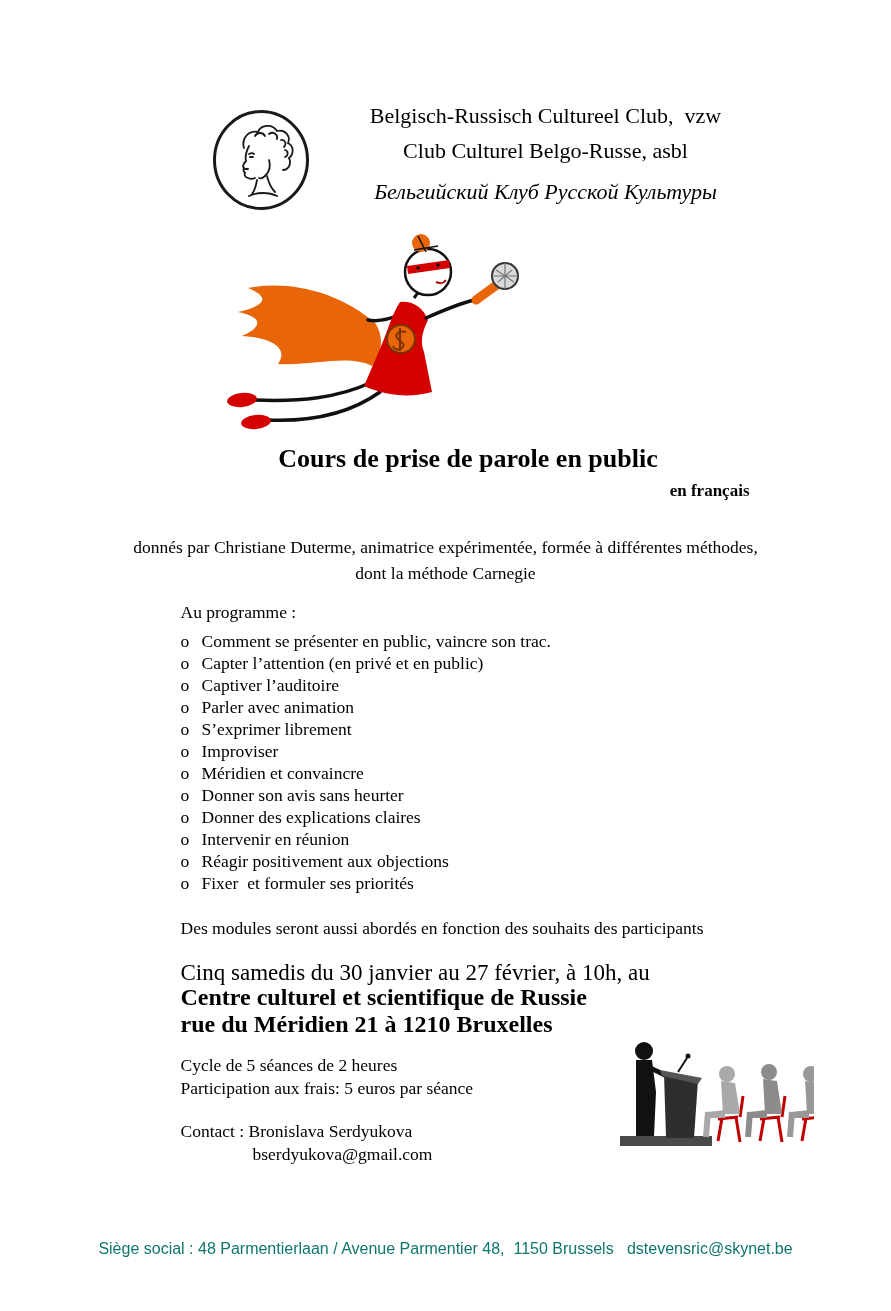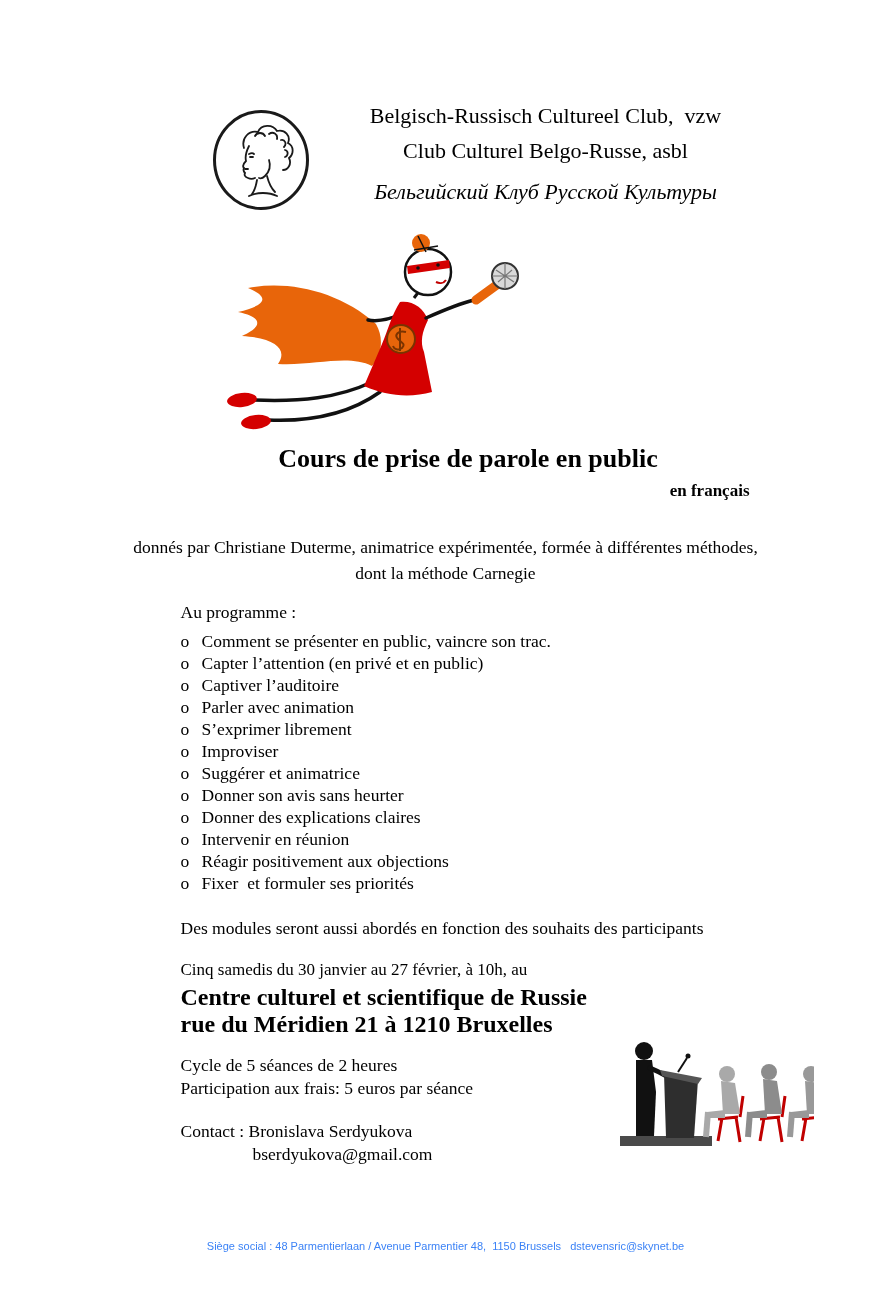--- a/index.html
+++ b/index.html
@@ -27,32 +27,32 @@
   .intro { left:0; right:0; top:534px; text-align:center;
     font-size:17.5px; line-height:26px; }
 
   .program-heading { left:103px; top:602px; font-size:17.5px; }
   .program-list { left:103px; top:630px; font-size:17.5px; }
   .program-item { display:flex; height:22px; line-height:22px; }
   .bullet { width:21px; }
 
   .modules { left:103px; top:918px; font-size:17.5px; }
 
-  .sched1 { left:103px; top:960px; font-size:17px; }
+  .sched1 { left:103px; top:960px; font-size:23px; }
   .venue { left:103px; top:984px; font-size:24px; font-weight:bold; line-height:27px; }
 
   .details { left:103px; top:1054px; font-size:17.5px; line-height:23px; }
 
   .contact { left:103px; top:1120px; font-size:17.5px; line-height:23px; }
   .contact-email { padding-left:72px; }
 
   .audience { left:528px; top:1038px; width:272px; height:112px; }
 
   .footer { left:0; right:0; top:1240px; text-align:center;
-    font-size:11px; font-family:"Liberation Sans", sans-serif; color:#3b82f6; }
+    font-size:16px; font-family:"Liberation Sans", sans-serif; color:#0f766e; }
 </style>
 </head>
 <body>
 
 <div class="page">
 
   <div class="abs logo">
     <svg viewBox="0 0 100 104" width="100" height="104" aria-hidden="true">
       <ellipse cx="50" cy="52" rx="46.5" ry="48.5" fill="#fff" stroke="#1a1a1a" stroke-width="3"></ellipse>
       <g stroke="#1a1a1a" fill="none" stroke-width="1.8" stroke-linecap="round">
@@ -145,21 +145,21 @@
     <div class="program-item">
         <span class="bullet t">o</span>
         <span class="t">S’exprimer librement</span>
       </div>
     <div class="program-item">
         <span class="bullet t">o</span>
         <span class="t">Improviser</span>
       </div>
     <div class="program-item">
         <span class="bullet t">o</span>
-        <span class="t">Suggérer et animatrice</span>
+        <span class="t">Méridien et convaincre</span>
       </div>
     <div class="program-item">
         <span class="bullet t">o</span>
         <span class="t">Donner son avis sans heurter</span>
       </div>
     <div class="program-item">
         <span class="bullet t">o</span>
         <span class="t">Donner des explications claires</span>
       </div>
     <div class="program-item">

